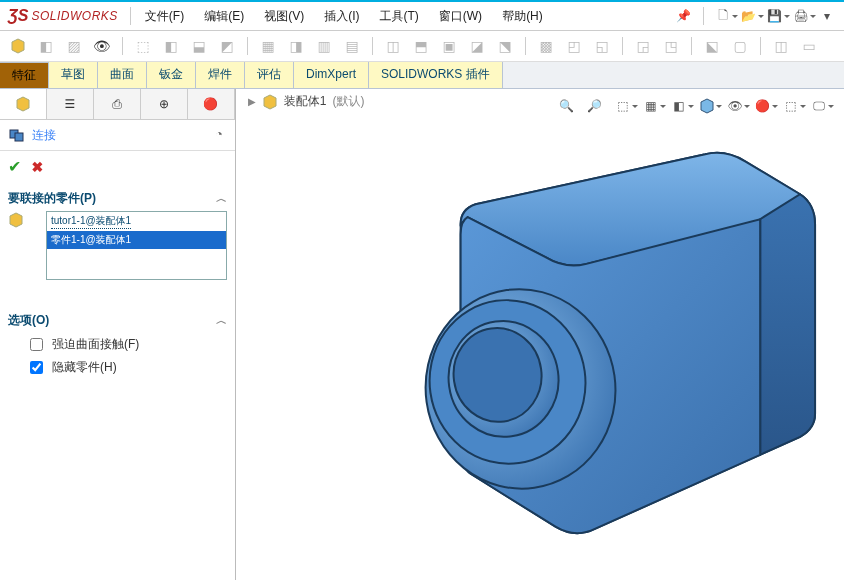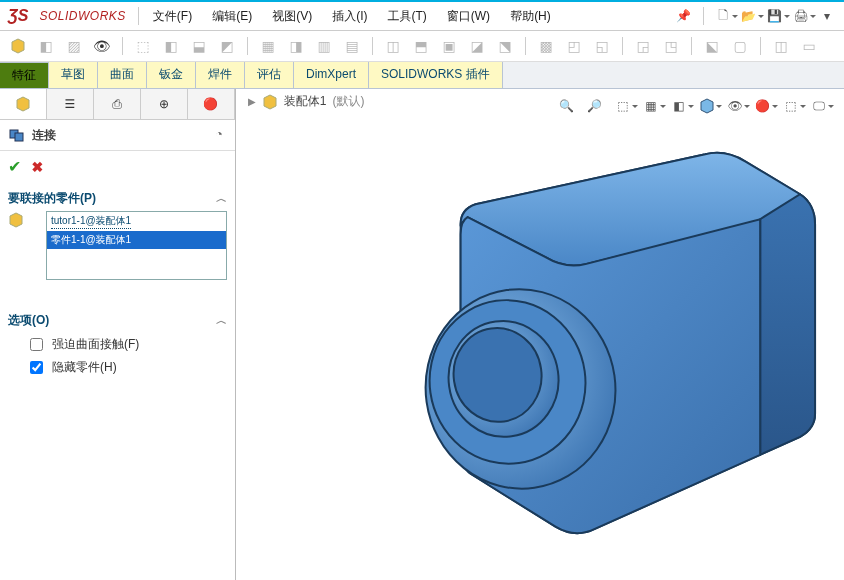--- a/index.html
+++ b/index.html
@@ -1,31 +1,31 @@
 <!DOCTYPE html>
 <html><head>
 <meta charset="utf-8">
 <style>
   body{margin:0;font:12px "Microsoft YaHei",Arial,sans-serif;color:#333;background:#fff;overflow:hidden}
   .title-bar{height:2px;background:#00aee0}
   .menu-row{display:flex;align-items:center;height:28px;border-bottom:1px solid #ccc;background:#fff}
   .logo{display:flex;align-items:center;padding:0 8px;font-weight:bold;font-style:italic;color:#b22222}
-  .logo .ds{color:#b22222;font-size:16px;margin-right:11px}
+  .logo .ds{color:#b22222;font-size:16px;margin-right:3px}
   .logo-text{font-family:Arial;font-weight:400;letter-spacing:.5px}
   .menu-item{padding:0 10px;line-height:28px;cursor:pointer;color:#222}
   .menu-right{margin-left:auto;display:flex;align-items:center;padding-right:6px;gap:4px}
   .icon-btn{width:22px;height:22px;display:flex;align-items:center;justify-content:center;cursor:pointer;color:#555;position:relative}
   .icon-btn.drop::after{content:"";position:absolute;right:-4px;top:50%;border:3px solid transparent;border-top-color:#666;margin-top:-1px}
   .sep{width:1px;height:18px;background:#ccc;margin:0 4px}
   .toolbar-row{display:flex;align-items:center;height:30px;background:#fff;border-bottom:1px solid #ddd;padding:0 6px;gap:4px}
   .tool-btn{width:24px;height:24px;display:flex;align-items:center;justify-content:center;cursor:pointer;font-size:14px}
   .tool-btn.faded{opacity:.35}
   .tabs-row{display:flex;height:26px;background:#eef1f4;border-bottom:1px solid #b8c4d4}
   .tab{padding:0 12px;line-height:25px;border-right:1px solid #b8c4d4;cursor:pointer;color:#0b4b70;background:#fef9c3}
-  .tab.active{background:#4d7c0f;color:#000;border-top:1px solid #b8c4d4}
+  .tab.active{background:#a16207;color:#000;border-top:1px solid #b8c4d4}
   .main{display:flex;height:494px}
   .left-panel{width:235px;border-right:1px solid #bbb;display:flex;flex-direction:column;background:#fff}
   .lp-tabs{display:flex;height:30px;border-bottom:1px solid #ccc;background:#f4f4f4}
   .lp-tab{flex:1;display:flex;align-items:center;justify-content:center;border-right:1px solid #ccc;cursor:pointer}
   .lp-tab.active{background:#fff}
   .lp-header{display:flex;align-items:center;padding:6px 8px;border-bottom:1px solid #ddd}
   .lp-header-icon{width:18px;height:18px;margin-right:6px}
   .lp-header-q{margin-left:auto;width:16px;height:16px;text-align:center;border-radius:8px;color:#666;cursor:pointer}
   .lp-actions{padding:6px 8px;display:flex;gap:10px;align-items:center}
   .lp-ok{color:#2a9e2a;font-size:16px;cursor:pointer}
@@ -142,21 +142,21 @@
       <div class="lp-tab">☰</div>
       <div class="lp-tab">⎙</div>
       <div class="lp-tab">⊕</div>
       <div class="lp-tab">🔴</div>
     </div>
     <div class="lp-header">
       <svg class="lp-header-icon" viewBox="0 0 18 18">
           <rect x="2" y="4" width="8" height="8" fill="#4a87c7" stroke="#235"></rect>
           <rect x="7" y="7" width="8" height="8" fill="#4a87c7" stroke="#235"></rect>
         </svg>
-      <span style="font-weight:bold;color:#404040">连接</span>
+      <span style="font-weight:normal;color:#3b82f6">连接</span>
       <span class="lp-header-q">◔</span>
     </div>
     <div class="lp-actions">
       <span class="lp-ok">✔</span>
       <span class="lp-cancel">✖</span>
     </div>
     <div class="lp-section">
       <div class="lp-section-h">
         <span>要联接的零件(P)</span>
         <span class="lp-caret">︿</span>

